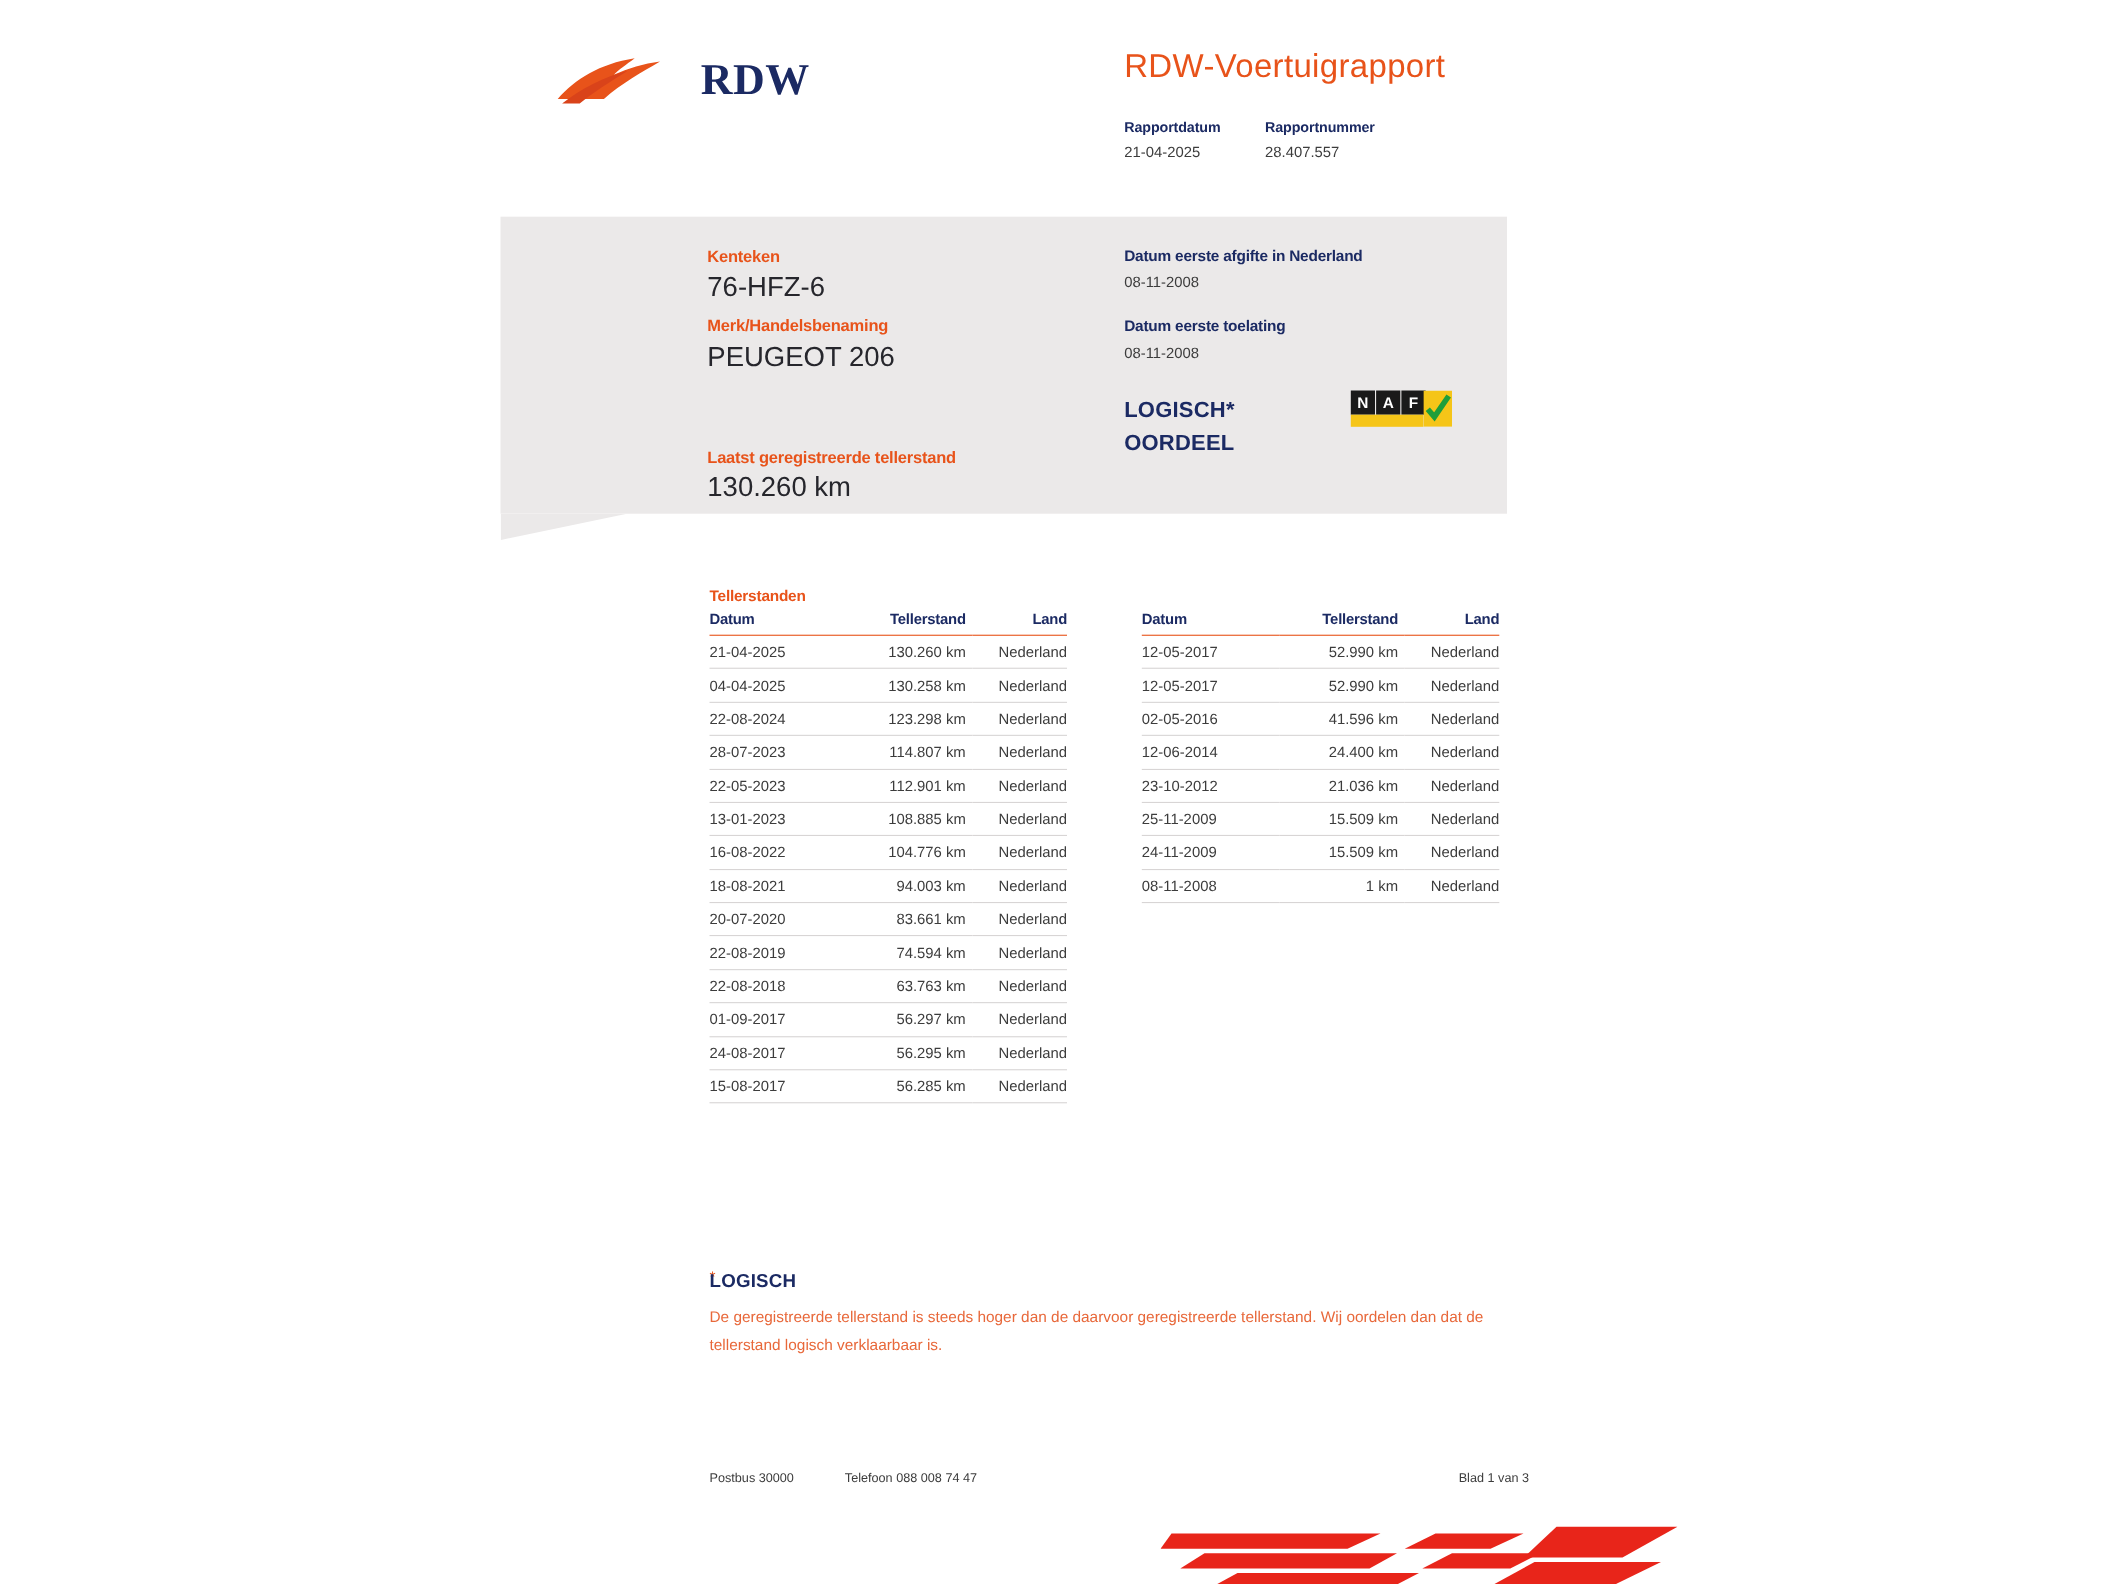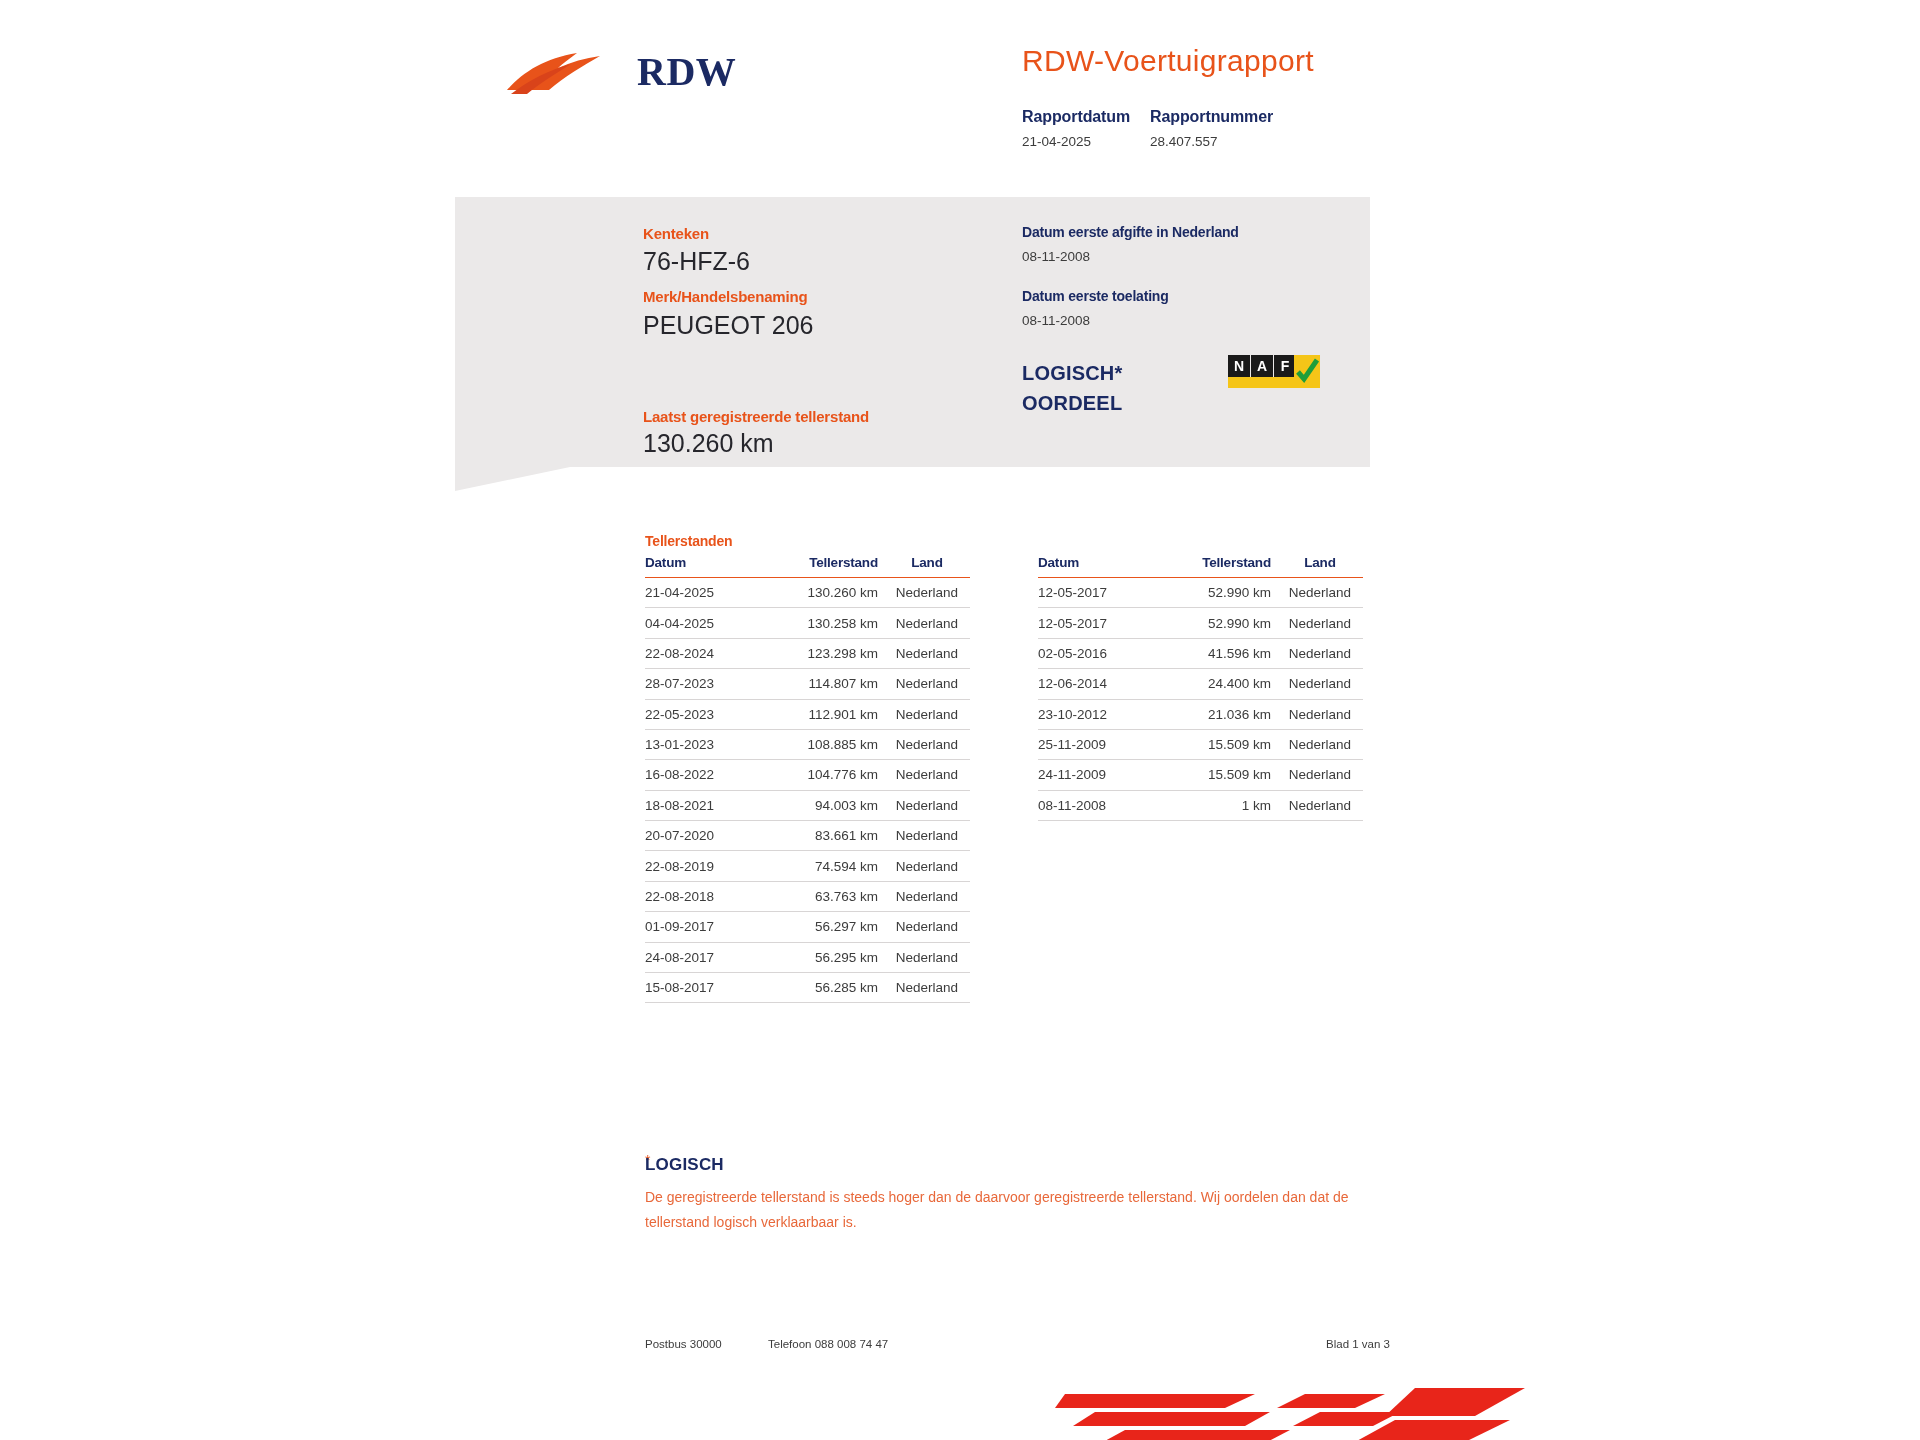--- a/index.html
+++ b/index.html
@@ -57,21 +57,21 @@
   .meta-row {
     position: absolute;
     left: 1022px;
     top: 108px;
     width: 420px;
   }
   .meta-col { position: absolute; top: 0; }
   .meta-col.c1 { left: 0; }
   .meta-col.c2 { left: 128px; }
   .meta-label {
-    font-size: 16px;
+    font-size: 13px;
     font-weight: 700;
     color: #1b2a63;
     letter-spacing: -0.1px;
   }
   .meta-value {
     margin-top: 8px;
     font-size: 13.5px;
     color: #3c3c3c;
   }
 
@@ -180,21 +180,21 @@
   .mtable th {
     font-size: 13.5px;
     font-weight: 700;
     color: #1b2a63;
     padding: 0 0 7px 0;
     border-bottom: 1.6px solid #e8531a;
     letter-spacing: -0.2px;
   }
   .mtable th.c-date, .mtable td.c-date { text-align: left; width: 128px; }
   .mtable th.c-read, .mtable td.c-read { text-align: right; width: 110px; padding-right: 6px; }
-  .mtable th.c-land, .mtable td.c-land { text-align: center; width: 87px; }
+  .mtable th.c-land, .mtable td.c-land { text-align: right; width: 87px; }
   .mtable td {
     padding: 7.2px 0 7.2px 0;
     border-bottom: 1px solid #d8d5d5;
     color: #3c3c3c;
   }
 
   
   .note-title {
     position: absolute;
     left: 645px;

